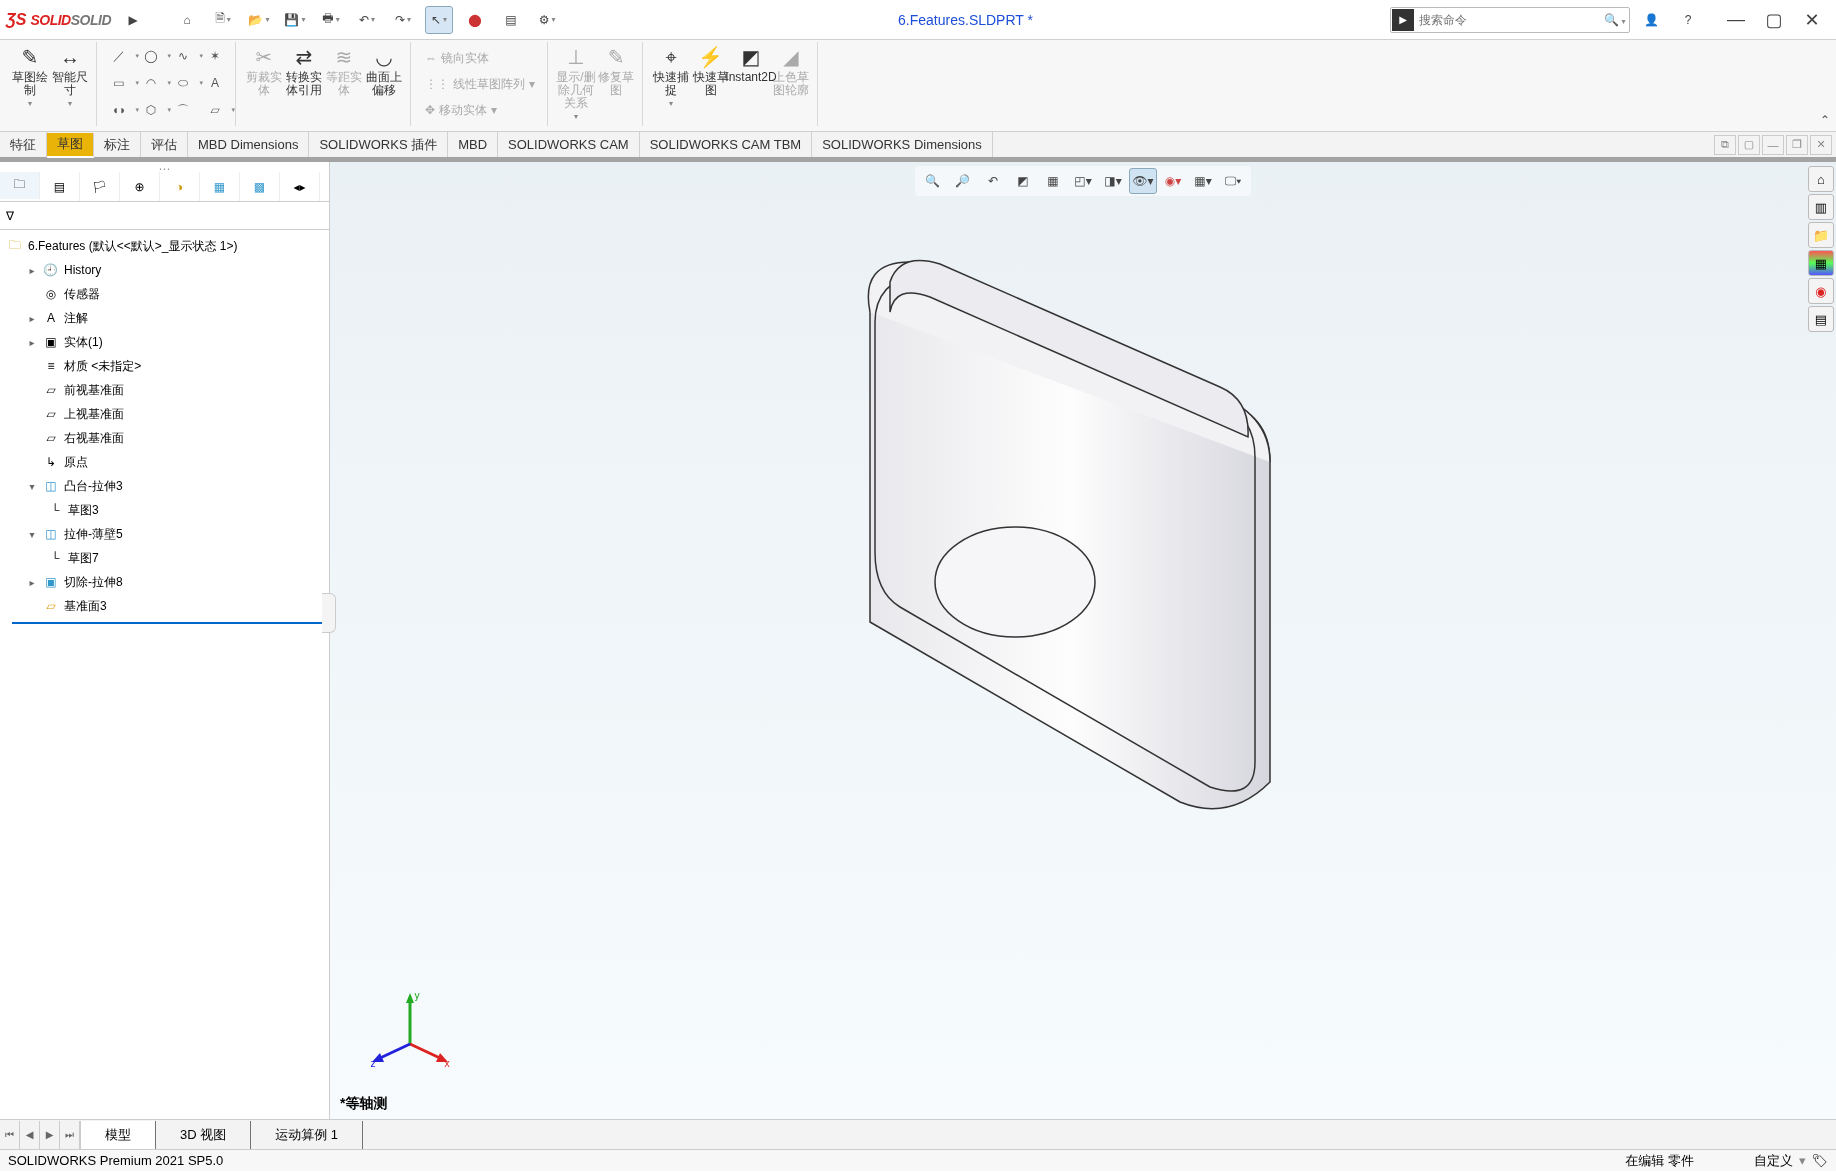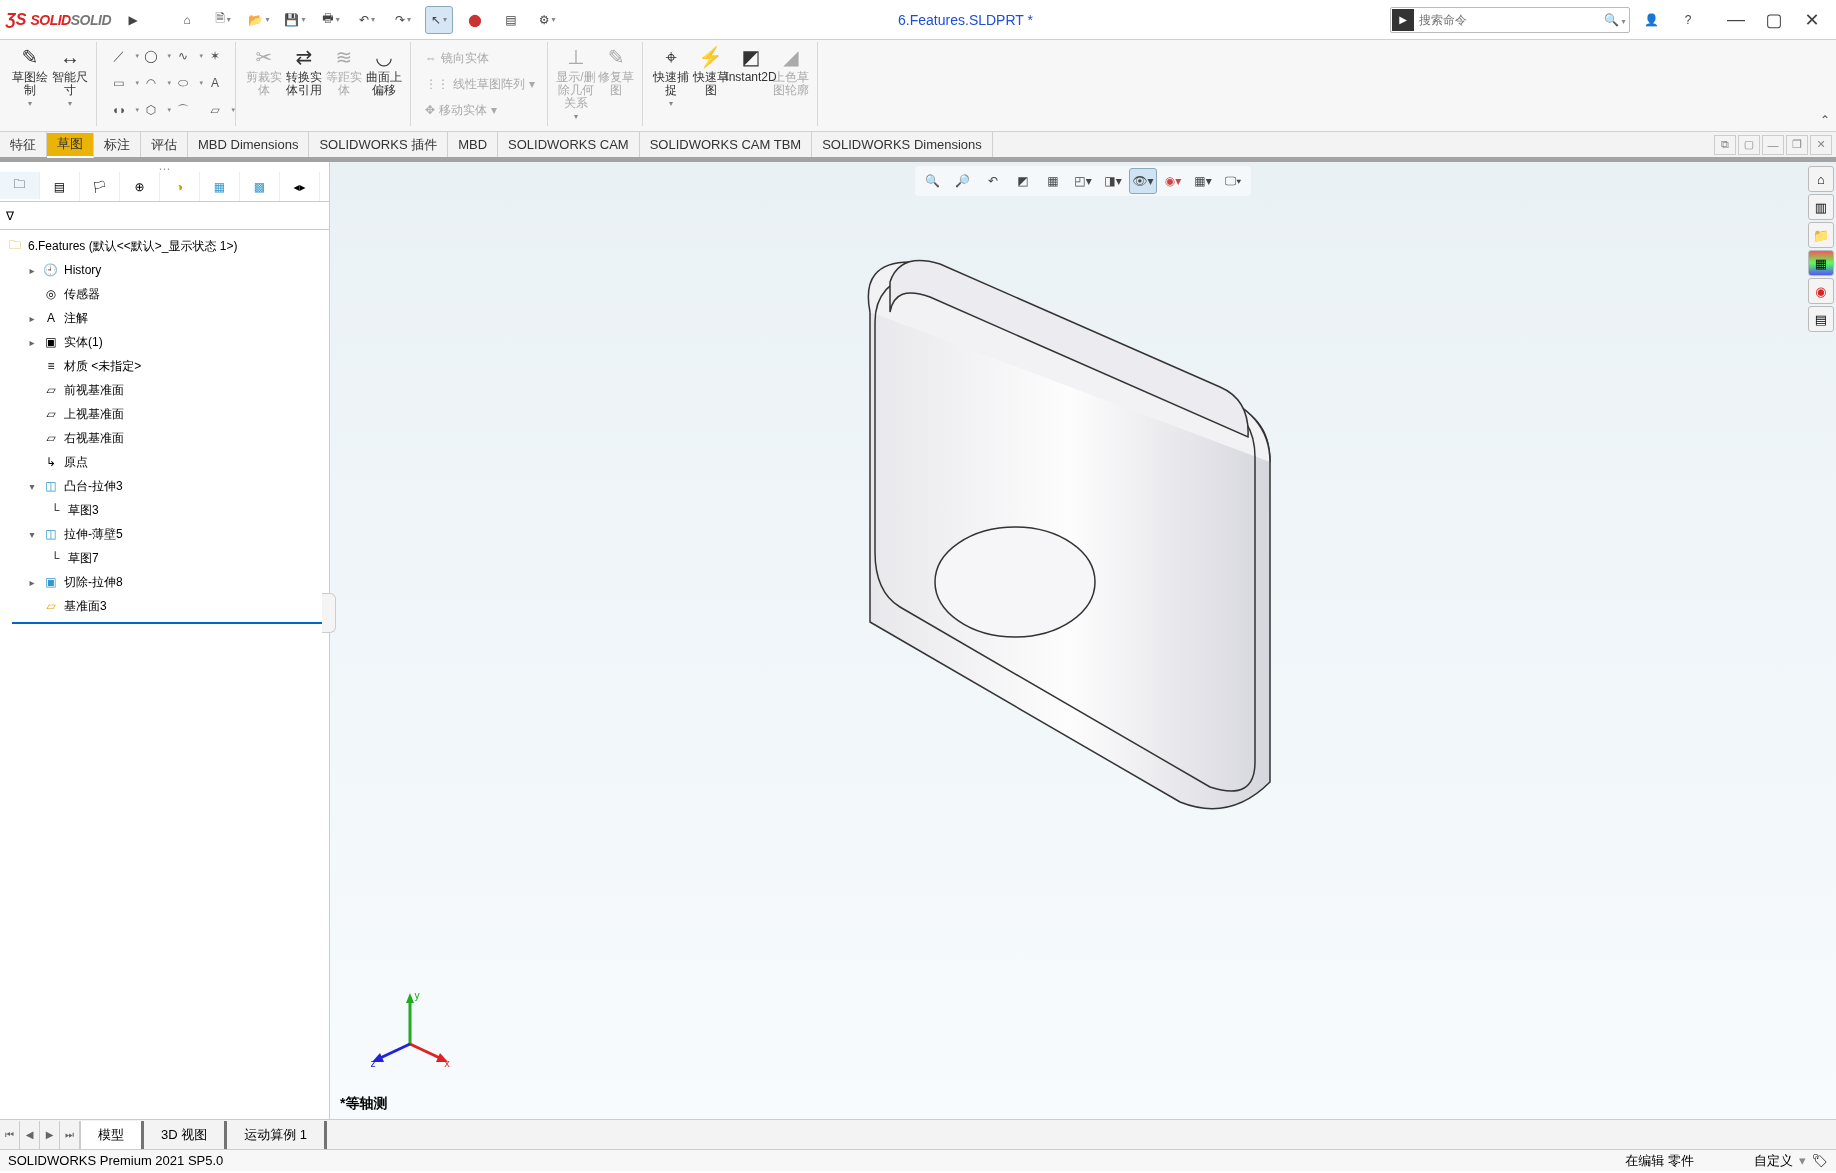--- a/index.html
+++ b/index.html
@@ -69,21 +69,21 @@
   .viewlabel { position: absolute; left: 10px; bottom: 6px; font-weight: bold; font-size: 14px; text-align: right; }
 
   .rtaskbar { position: absolute; right: 0; top: 0; width: 28px; display: flex; flex-direction: column; gap: 2px; padding-top: 4px; }
   .rtaskbar .rt { width: 26px; height: 26px; border: 1px solid #bbb; background: #f4f4f4; display: flex; align-items: center; justify-content: center; border-radius: 3px; font-size: 13px; }
 
   
   .bottomtabs { height: 30px; display: flex; align-items: center; border-top: 1px solid #ccc; background: #f3f3f3; }
   .navbtns { display: flex; border-right: 1px solid #ccc; }
   .navbtns .nb { width: 20px; height: 28px; display: flex; align-items: center; justify-content: center; border-right: 1px solid #ccc; color: #666; font-size: 10px; }
   .btabs { display: flex; }
-  .btab { padding: 0 17px; height: 28px; display: flex; align-items: center; border-right: 3px solid #737373; font-size: 13px; }
+  .btab { padding: 0 24px; height: 28px; display: flex; align-items: center; border-right: 1px solid #737373; font-size: 13px; }
   .btab.active { background: #fff; }
 
   .statusbar { height: 22px; display: flex; align-items: center; border-top: 1px solid #ccc; padding: 0 8px; font-size: 13px; background: #f7f7f7; }
   .statusbar .sp { flex: 1; }
 </style>
 </head>
 <body>
 
 <div class="titlebar">
   <div class="sw-logo">

